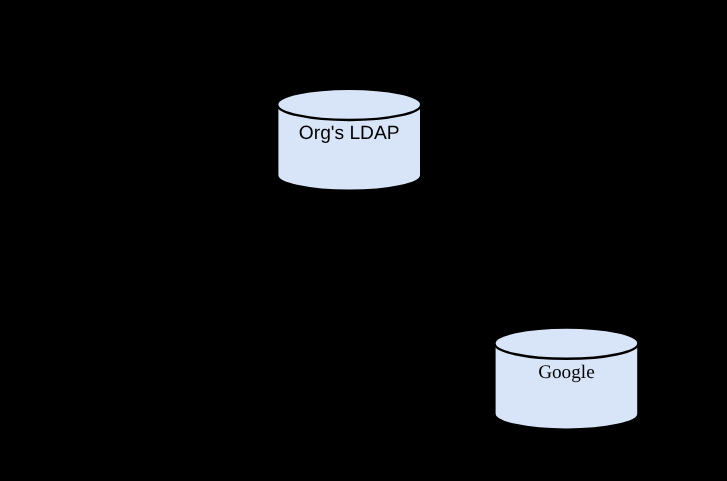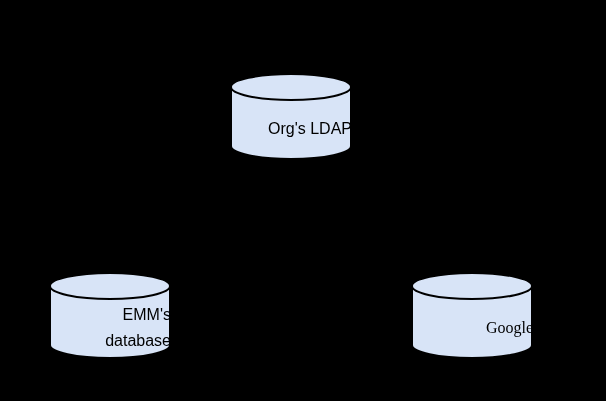--- a/index.html
+++ b/index.html
@@ -30,22 +30,22 @@
     stroke: #000000;
     stroke-width: 2;
   }
   .label {
     position: absolute;
     left: 0;
     top: 26px;
     width: 100%;
     height: 60px;
     display: flex;
-    flex-direction: column;
-    align-items: flex-end;
+    flex-direction: row;
+    align-items: flex-start;
     justify-content: center;
     text-align: center;
     color: #000000;
     font-size: 16px;
     line-height: 26px;
     white-space: nowrap;
   }
   #node-ldap   { left: 230px; top: 73px;  }
   #node-emm    { left: 49px;  top: 272px; }
   #node-google { left: 411px; top: 272px; font-family: Liberation Serif, serif; }
@@ -58,30 +58,20 @@
   <div class="node" id="node-ldap">
     <svg width="122" height="87" viewBox="0 0 122 87" aria-hidden="true">
       <path class="cyl-body" d="M1 14 L1 73 A60 13 0 0 0 121 73 L121 14" fill="#d8e4f7"></path>
       <ellipse class="cyl-top" cx="61" cy="14" rx="60" ry="13" fill="#d8e4f7"></ellipse>
     </svg>
     <div class="label">
       <div>Org's LDAP</div>
     </div>
   </div>
 
-  <div class="node" id="node-emm">
-    <svg width="122" height="87" viewBox="0 0 122 87" aria-hidden="true">
-      <path class="cyl-body" d="M1 14 L1 73 A60 13 0 0 0 121 73 L121 14" fill="#d8e4f7"></path>
-      <ellipse class="cyl-top" cx="61" cy="14" rx="60" ry="13" fill="#d8e4f7"></ellipse>
-    </svg>
-    <div class="label">
-      <div>EMM's</div>
-      <div>database</div>
-    </div>
-  </div>
 
   <div class="node" id="node-google">
     <svg width="122" height="87" viewBox="0 0 122 87" aria-hidden="true">
       <path class="cyl-body" d="M1 14 L1 73 A60 13 0 0 0 121 73 L121 14" fill="#d8e4f7"></path>
       <ellipse class="cyl-top" cx="61" cy="14" rx="60" ry="13" fill="#d8e4f7"></ellipse>
     </svg>
     <div class="label">
       <div>Google</div>
     </div>
   </div>

